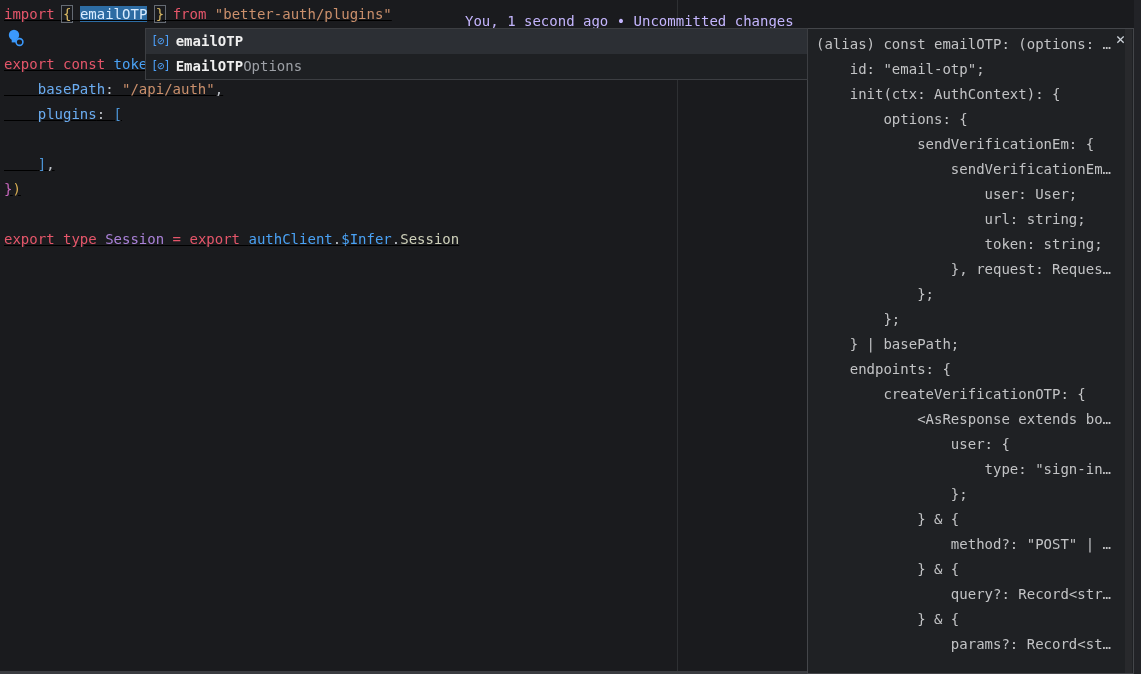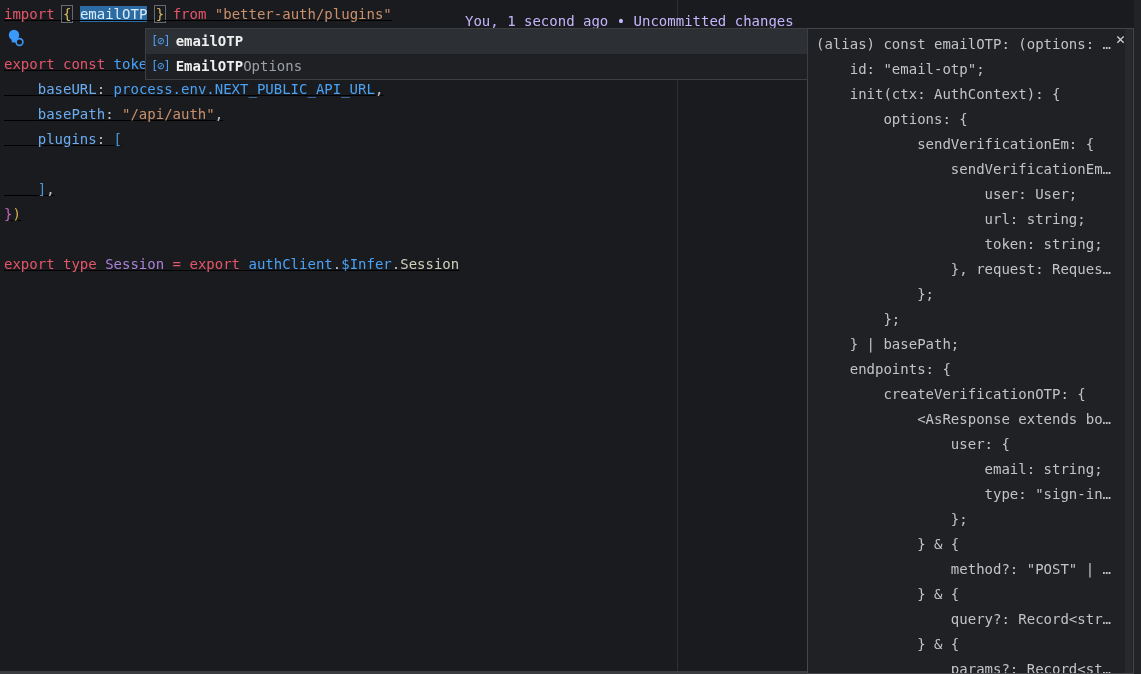--- a/index.html
+++ b/index.html
@@ -55,21 +55,20 @@
 
 <div class="screen">
   <div class="ruler-line"></div>
   <div class="right-track"></div>
   <div class="bottom-line"></div>
 
   <div class="editor" id="editor-lines">
       <div class="code-line"><span class="tok-kw">import </span><span class="tok-bmatch">{</span><span class="tok-plain"> </span><span class="tok-sel">emailOTP</span><span class="tok-plain"> </span><span class="tok-bmatch">}</span><span class="tok-kw"> from </span><span class="tok-str">"better-auth/plugins"</span></div>
       <div class="code-line"></div>
       <div class="code-line"><span class="tok-kw">export const </span><span class="tok-ident">token</span></div>
-      <div class="code-line"><span class="tok-plain">    </span><span class="tok-prop">baseURL</span><span class="tok-punct">: </span><span class="tok-ident">process.env.NEXT_PUBLIC_API_URL</span><span class="tok-punct">,</span></div>
       <div class="code-line"><span class="tok-plain">    </span><span class="tok-prop">basePath</span><span class="tok-punct">: </span><span class="tok-str">"/api/auth"</span><span class="tok-punct">,</span></div>
       <div class="code-line"><span class="tok-plain">    </span><span class="tok-prop">plugins</span><span class="tok-punct">: </span><span class="tok-bblue">[</span></div>
       <div class="code-line"></div>
       <div class="code-line"><span class="tok-plain">    </span><span class="tok-bblue">]</span><span class="tok-punct">,</span></div>
       <div class="code-line"><span class="tok-bpurple">}</span><span class="tok-bgold">)</span></div>
       <div class="code-line"></div>
       <div class="code-line"><span class="tok-kw">export type </span><span class="tok-btype">Session</span><span class="tok-kw"> = export </span><span class="tok-ident">authClient</span><span class="tok-punct">.</span><span class="tok-ident">$Infer</span><span class="tok-punct">.</span><span class="tok-tref">Session</span></div>
     </div>
 
   <div class="blame">You, 1 second ago • Uncommitted changes</div>
@@ -101,21 +100,20 @@
         <div class="hover-line">                    url: string;</div>
         <div class="hover-line">                    token: string;</div>
         <div class="hover-line">                }, request: Reques…</div>
         <div class="hover-line">            };</div>
         <div class="hover-line">        };</div>
         <div class="hover-line">    } | basePath;</div>
         <div class="hover-line">    endpoints: {</div>
         <div class="hover-line">        createVerificationOTP: {</div>
         <div class="hover-line">            &lt;AsResponse extends bo…</div>
         <div class="hover-line">                user: {</div>
-        <div class="hover-line">                    email: string;</div>
         <div class="hover-line">                    type: "sign-in…</div>
         <div class="hover-line">                };</div>
         <div class="hover-line">            } &amp; {</div>
         <div class="hover-line">                method?: "POST" | …</div>
         <div class="hover-line">            } &amp; {</div>
         <div class="hover-line">                query?: Record&lt;str…</div>
         <div class="hover-line">            } &amp; {</div>
         <div class="hover-line">                params?: Record&lt;st…</div>
       </div>
   </div>

